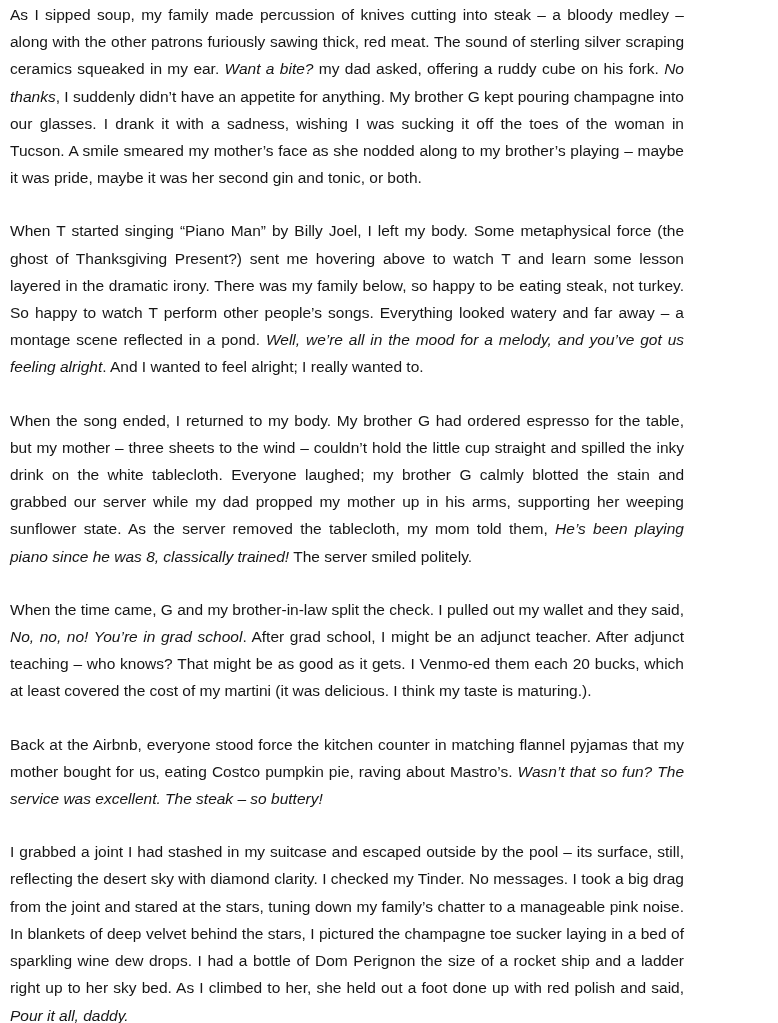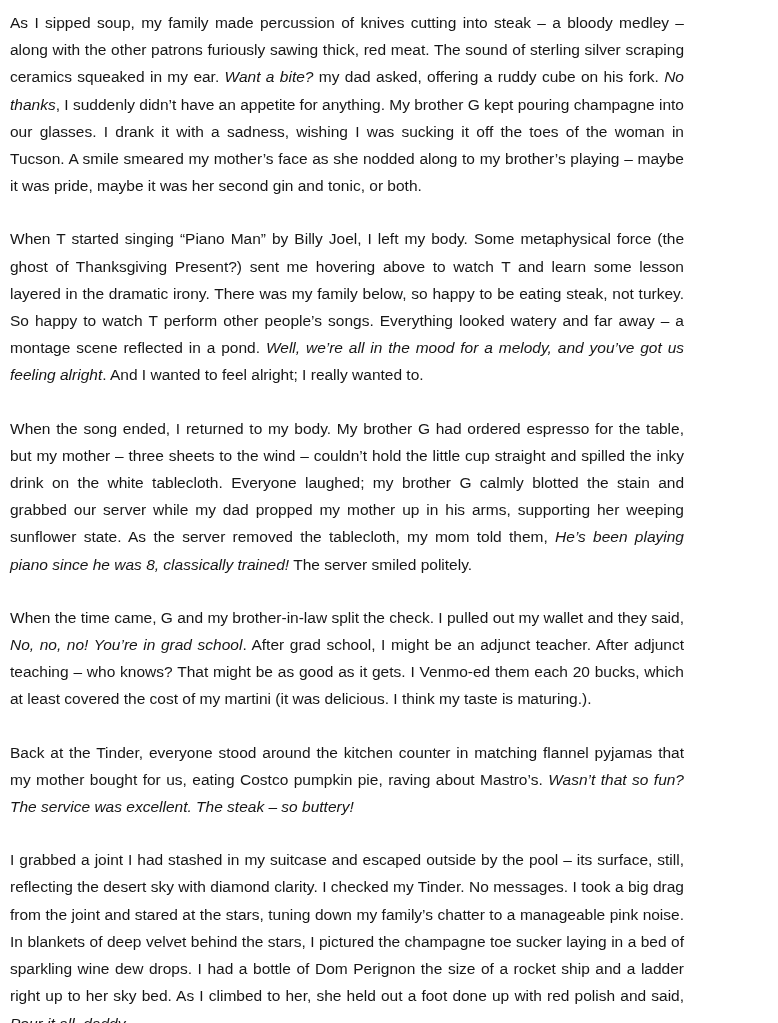--- a/index.html
+++ b/index.html
@@ -20,34 +20,34 @@
     background: #ffffff;
   }
   .doc-body {
     font-family: "Liberation Sans", "DejaVu Sans", sans-serif;
     font-size: 15.5px;
     line-height: 27.2px;
     color: #161616;
     text-align: justify;
   }
   .doc-body p {
-    margin: 8px 0 26px 0;
+    margin: 0 0 26px 0;
   }
   .doc-body p:last-child {
     margin-bottom: 0;
   }
   .run-italic {
     font-style: italic;
   }
 </style>
 </head>
 <body>
 
 <main class="page">
   <div class="doc-body" id="doc-body" style="color: rgb(22, 22, 22);">
       <p><span>As I sipped soup, my family made percussion of knives cutting into steak – a bloody medley – along with the other patrons furiously sawing thick, red meat. The sound of sterling silver scraping ceramics squeaked in my ear. </span><span class="run-italic">Want a bite?</span><span> my dad asked, offering a ruddy cube on his fork. </span><span class="run-italic">No thanks</span><span>, I suddenly didn’t have an appetite for anything. My brother G kept pouring champagne into our glasses. I drank it with a sadness, wishing I was sucking it off the toes of the woman in Tucson. A smile smeared my mother’s face as she nodded along to my brother’s playing – maybe it was pride, maybe it was her second gin and tonic, or both.</span></p>
       <p><span>When T started singing “Piano Man” by Billy Joel, I left my body. Some metaphysical force (the ghost of Thanksgiving Present?) sent me hovering above to watch T and learn some lesson layered in the dramatic irony. There was my family below, so happy to be eating steak, not turkey. So happy to watch T perform other people’s songs. Everything looked watery and far away – a montage scene reflected in a pond. </span><span class="run-italic">Well, we’re all in the mood for a melody, and you’ve got us feeling alright</span><span>. And I wanted to feel alright; I really wanted to.</span></p>
       <p><span>When the song ended, I returned to my body. My brother G had ordered espresso for the table, but my mother – three sheets to the wind – couldn’t hold the little cup straight and spilled the inky drink on the white tablecloth. Everyone laughed; my brother G calmly blotted the stain and grabbed our server while my dad propped my mother up in his arms, supporting her weeping sunflower state. As the server removed the tablecloth, my mom told them, </span><span class="run-italic">He’s been playing piano since he was 8, classically trained!</span><span> The server smiled politely.</span></p>
       <p><span>When the time came, G and my brother-in-law split the check. I pulled out my wallet and they said, </span><span class="run-italic">No, no, no! You’re in grad school</span><span>. After grad school, I might be an adjunct teacher. After adjunct teaching – who knows? That might be as good as it gets. I Venmo-ed them each 20 bucks, which at least covered the cost of my martini (it was delicious. I think my taste is maturing.).</span></p>
-      <p><span>Back at the Tinder, everyone stood around the kitchen counter in matching flannel pyjamas that my mother bought for us, eating Costco pumpkin pie, raving about Mastro’s. </span><span class="run-italic">Wasn’t that so fun? The service was excellent. The steak – so buttery!</span></p>
+      <p><span>Back at the Airbnb, everyone stood force the kitchen counter in matching flannel pyjamas that my mother bought for us, eating Costco pumpkin pie, raving about Mastro’s. </span><span class="run-italic">Wasn’t that so fun? The service was excellent. The steak – so buttery!</span></p>
       <p><span>I grabbed a joint I had stashed in my suitcase and escaped outside by the pool – its surface, still, reflecting the desert sky with diamond clarity. I checked my Tinder. No messages. I took a big drag from the joint and stared at the stars, tuning down my family’s chatter to a manageable pink noise. In blankets of deep velvet behind the stars, I pictured the champagne toe sucker laying in a bed of sparkling wine dew drops. I had a bottle of Dom Perignon the size of a rocket ship and a ladder right up to her sky bed. As I climbed to her, she held out a foot done up with red polish and said, </span><span class="run-italic">Pour it all, daddy.</span></p>
     </div>
 </main>
 
 </body></html>

